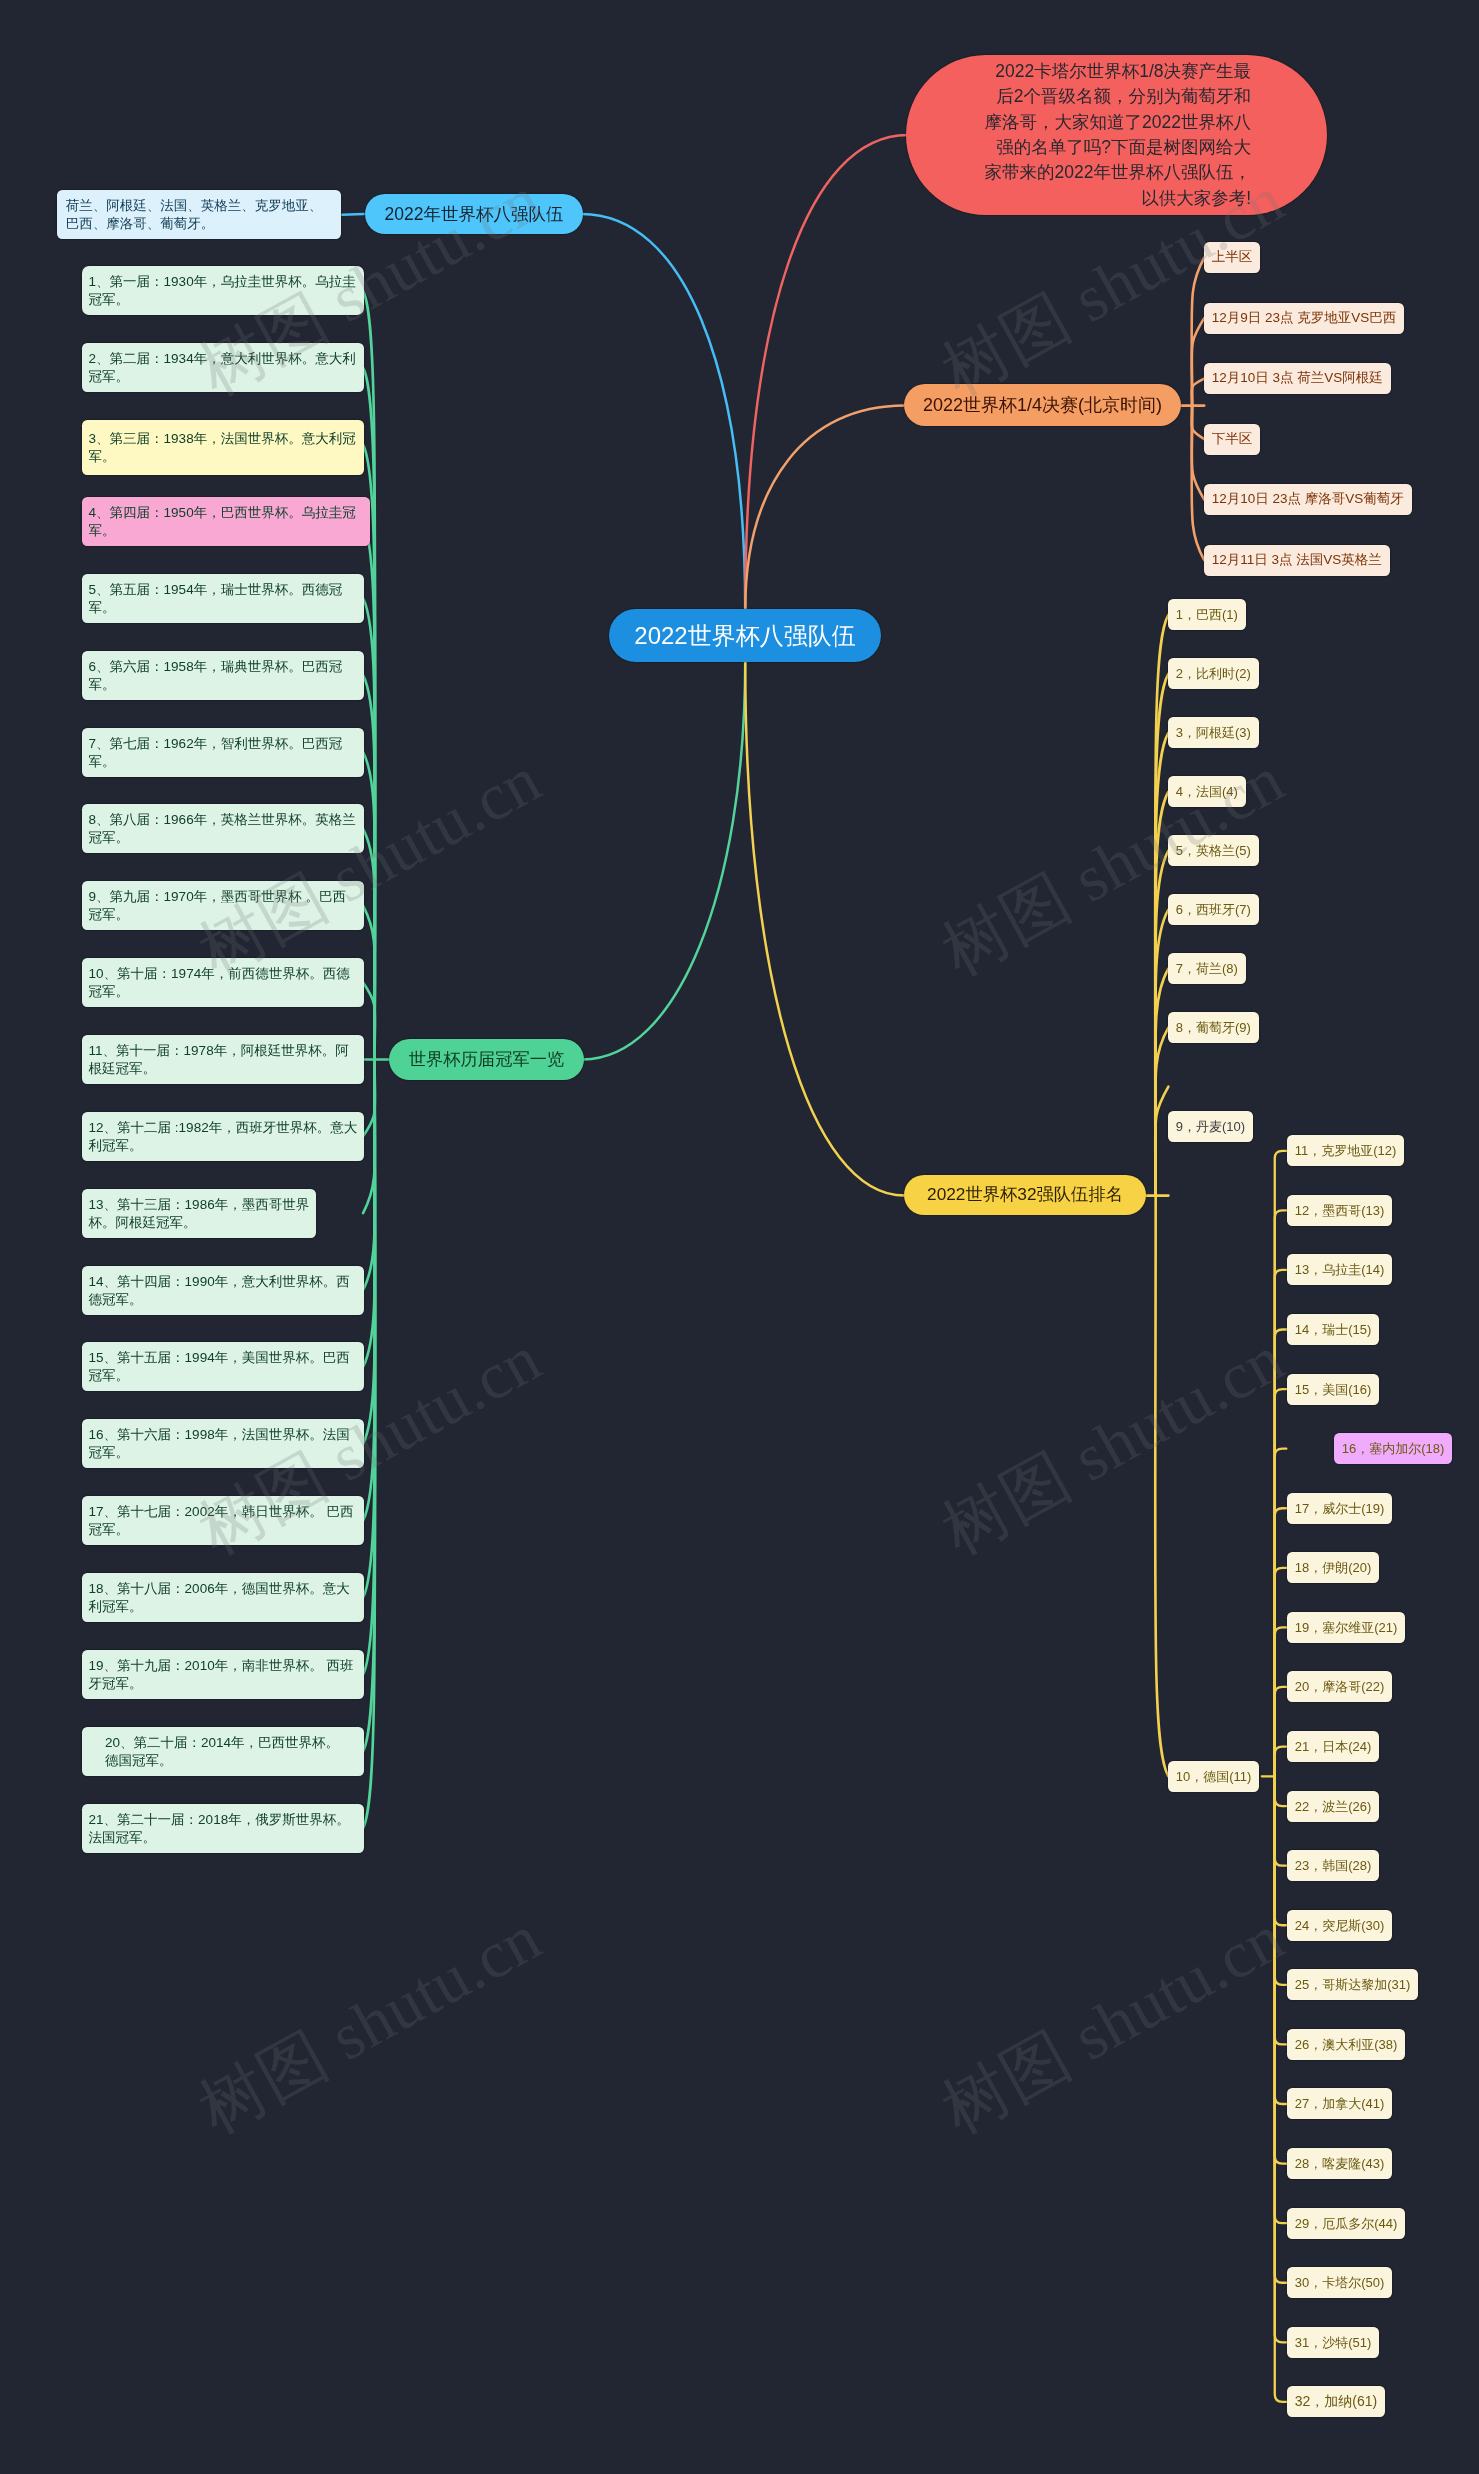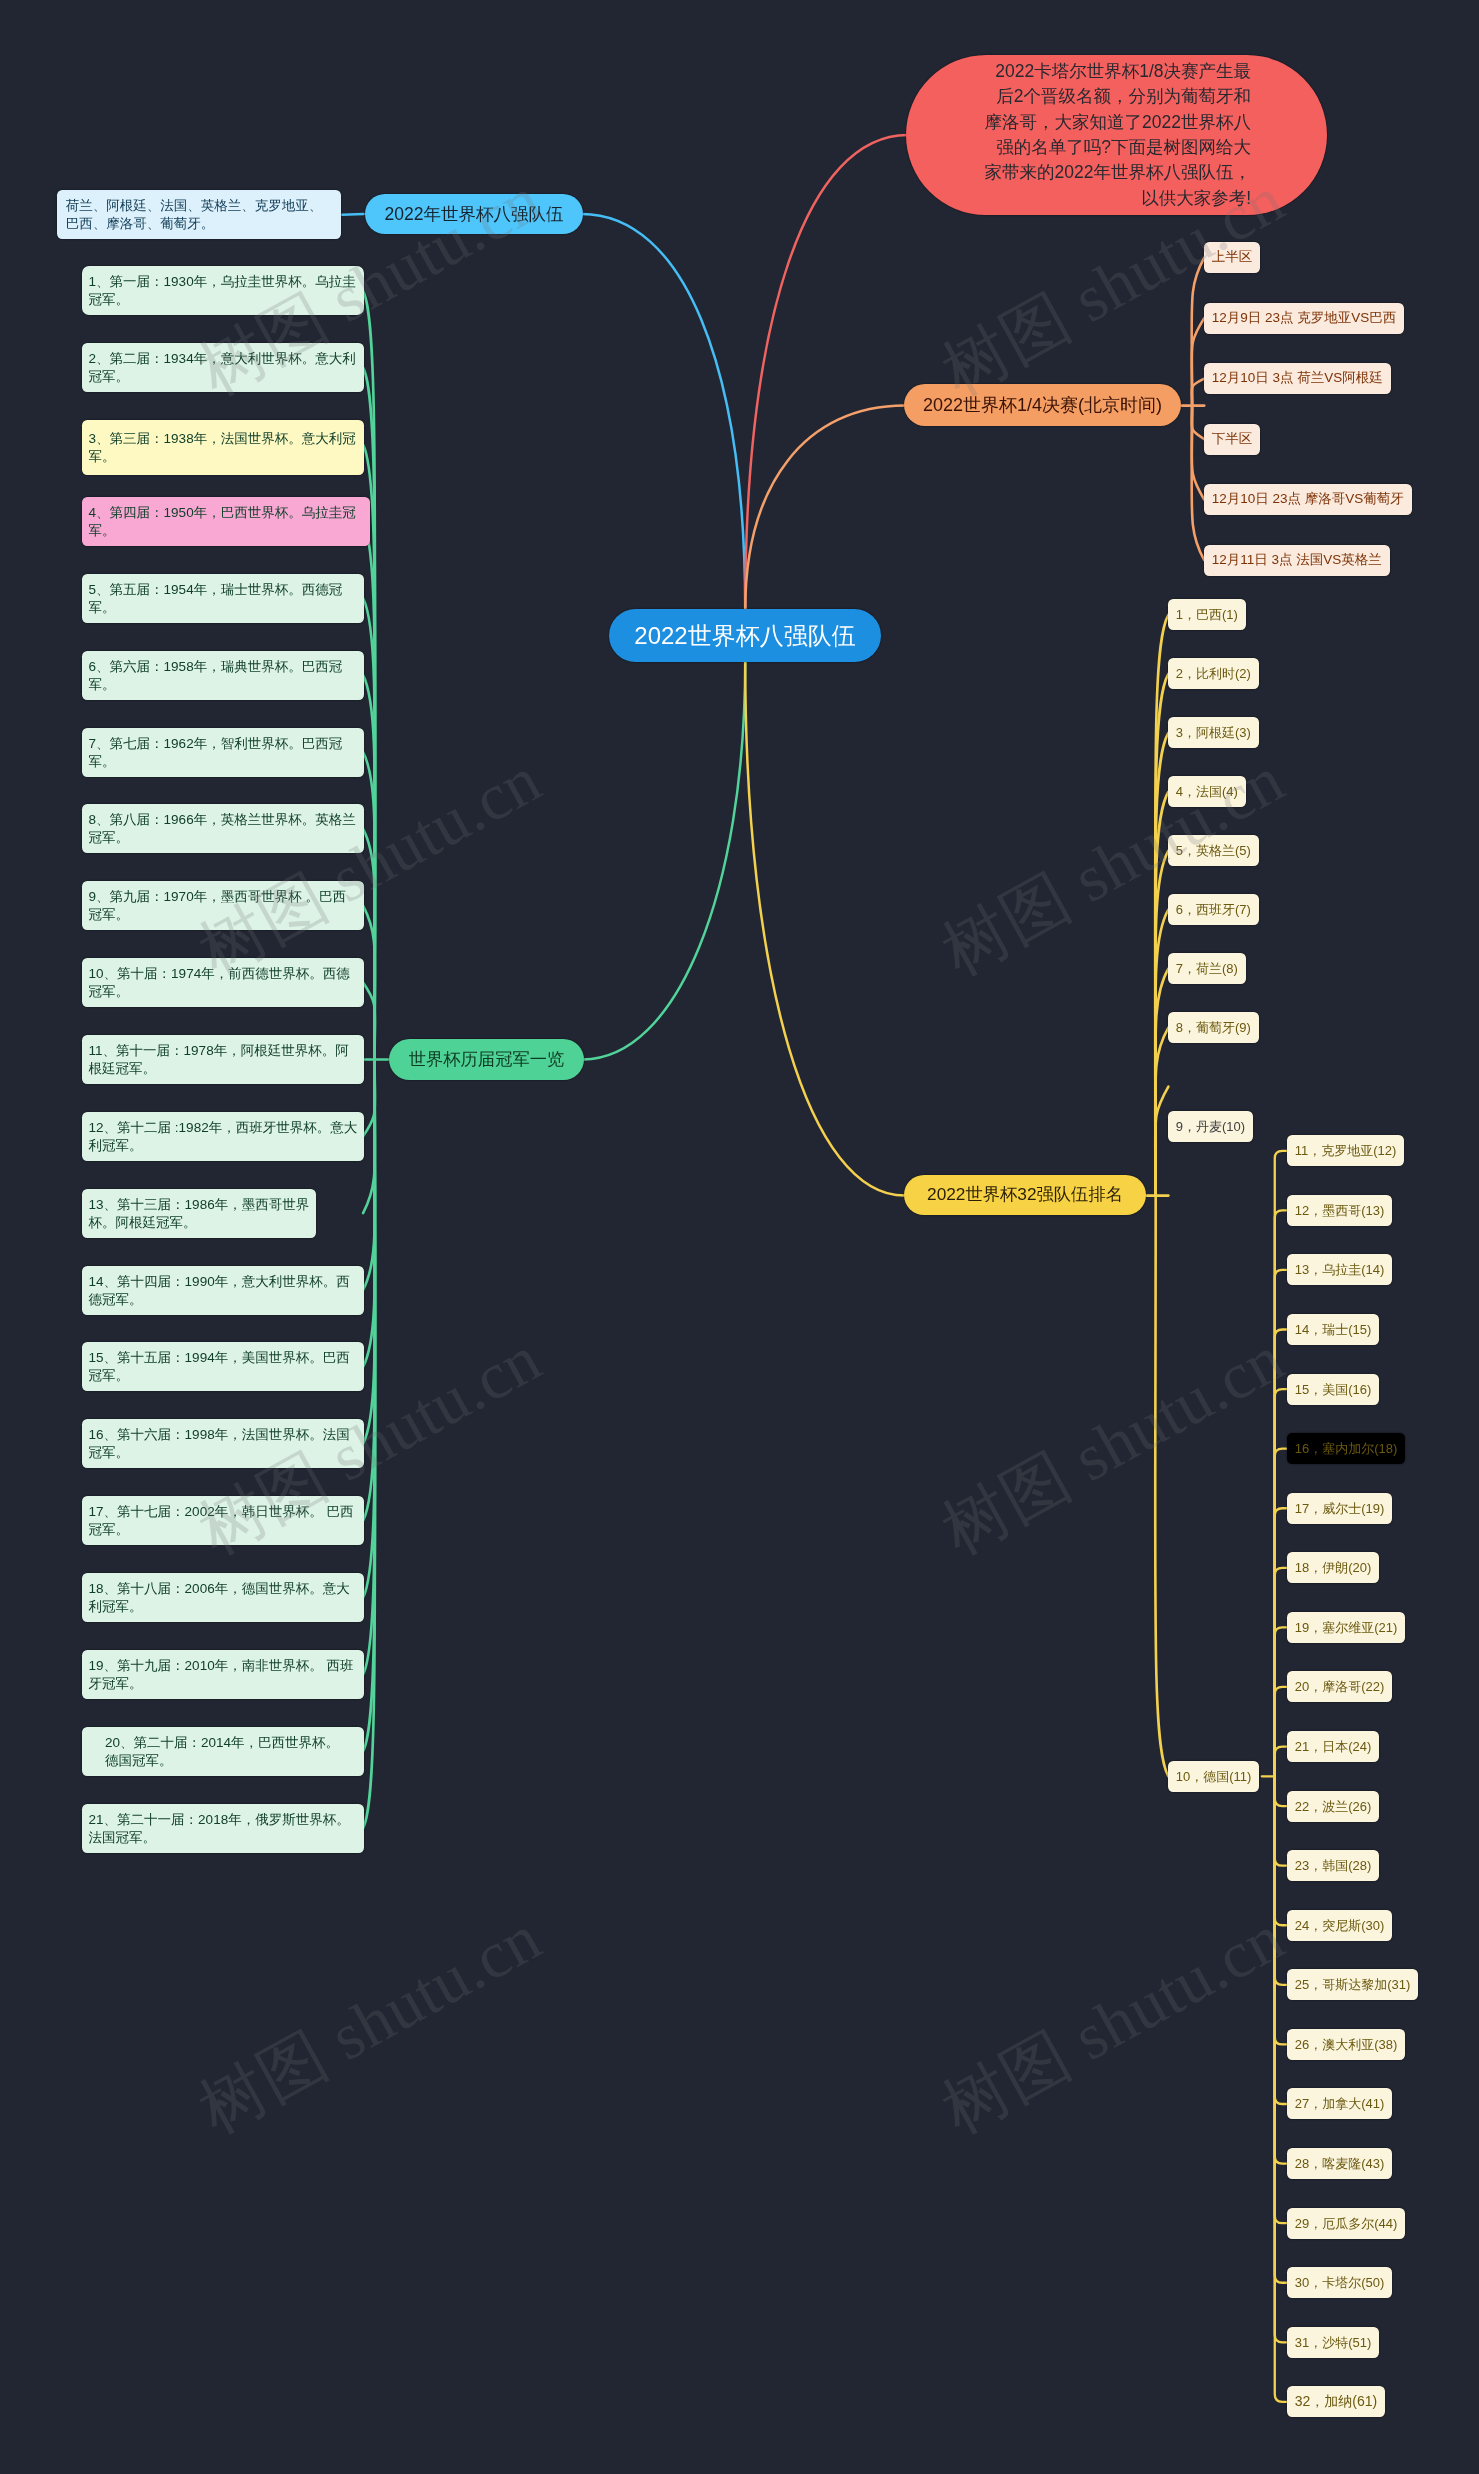--- a/index.html
+++ b/index.html
@@ -193,21 +193,21 @@
       </div>
       <div class="node leaf" style="left: 1287px; top: 1254px; white-space: nowrap; height: 31px; background: rgb(251, 245, 221); color: rgb(107, 89, 16); font-size: 13px; padding: 0px 7.8px;">
         <span>13，乌拉圭(14)</span>
       </div>
       <div class="node leaf" style="left: 1287px; top: 1314px; white-space: nowrap; height: 31px; background: rgb(251, 245, 221); color: rgb(107, 89, 16); font-size: 13px; padding: 0px 7.8px;">
         <span>14，瑞士(15)</span>
       </div>
       <div class="node leaf" style="left: 1287px; top: 1374px; white-space: nowrap; height: 31px; background: rgb(251, 245, 221); color: rgb(107, 89, 16); font-size: 13px; padding: 0px 7.8px;">
         <span>15，美国(16)</span>
       </div>
-      <div class="node leaf" style="left: 1287px; top: 1433px; white-space: nowrap; height: 31px; background: #000000; color: rgb(107, 89, 16); font-size: 13px; padding: 0px 7.8px;">
+      <div class="node leaf" style="left: 1334px; top: 1433px; white-space: nowrap; height: 31px; background: #f0abfc; color: rgb(107, 89, 16); font-size: 13px; padding: 0px 7.8px;">
         <span>16，塞内加尔(18)</span>
       </div>
       <div class="node leaf" style="left: 1287px; top: 1493px; white-space: nowrap; height: 31px; background: rgb(251, 245, 221); color: rgb(107, 89, 16); font-size: 13px; padding: 0px 7.8px;">
         <span>17，威尔士(19)</span>
       </div>
       <div class="node leaf" style="left: 1287px; top: 1552px; white-space: nowrap; height: 31px; background: rgb(251, 245, 221); color: rgb(107, 89, 16); font-size: 13px; padding: 0px 7.8px;">
         <span>18，伊朗(20)</span>
       </div>
       <div class="node leaf" style="left: 1287px; top: 1612px; white-space: nowrap; height: 31px; background: rgb(251, 245, 221); color: rgb(107, 89, 16); font-size: 13px; padding: 0px 7.8px;">
         <span>19，塞尔维亚(21)</span>

